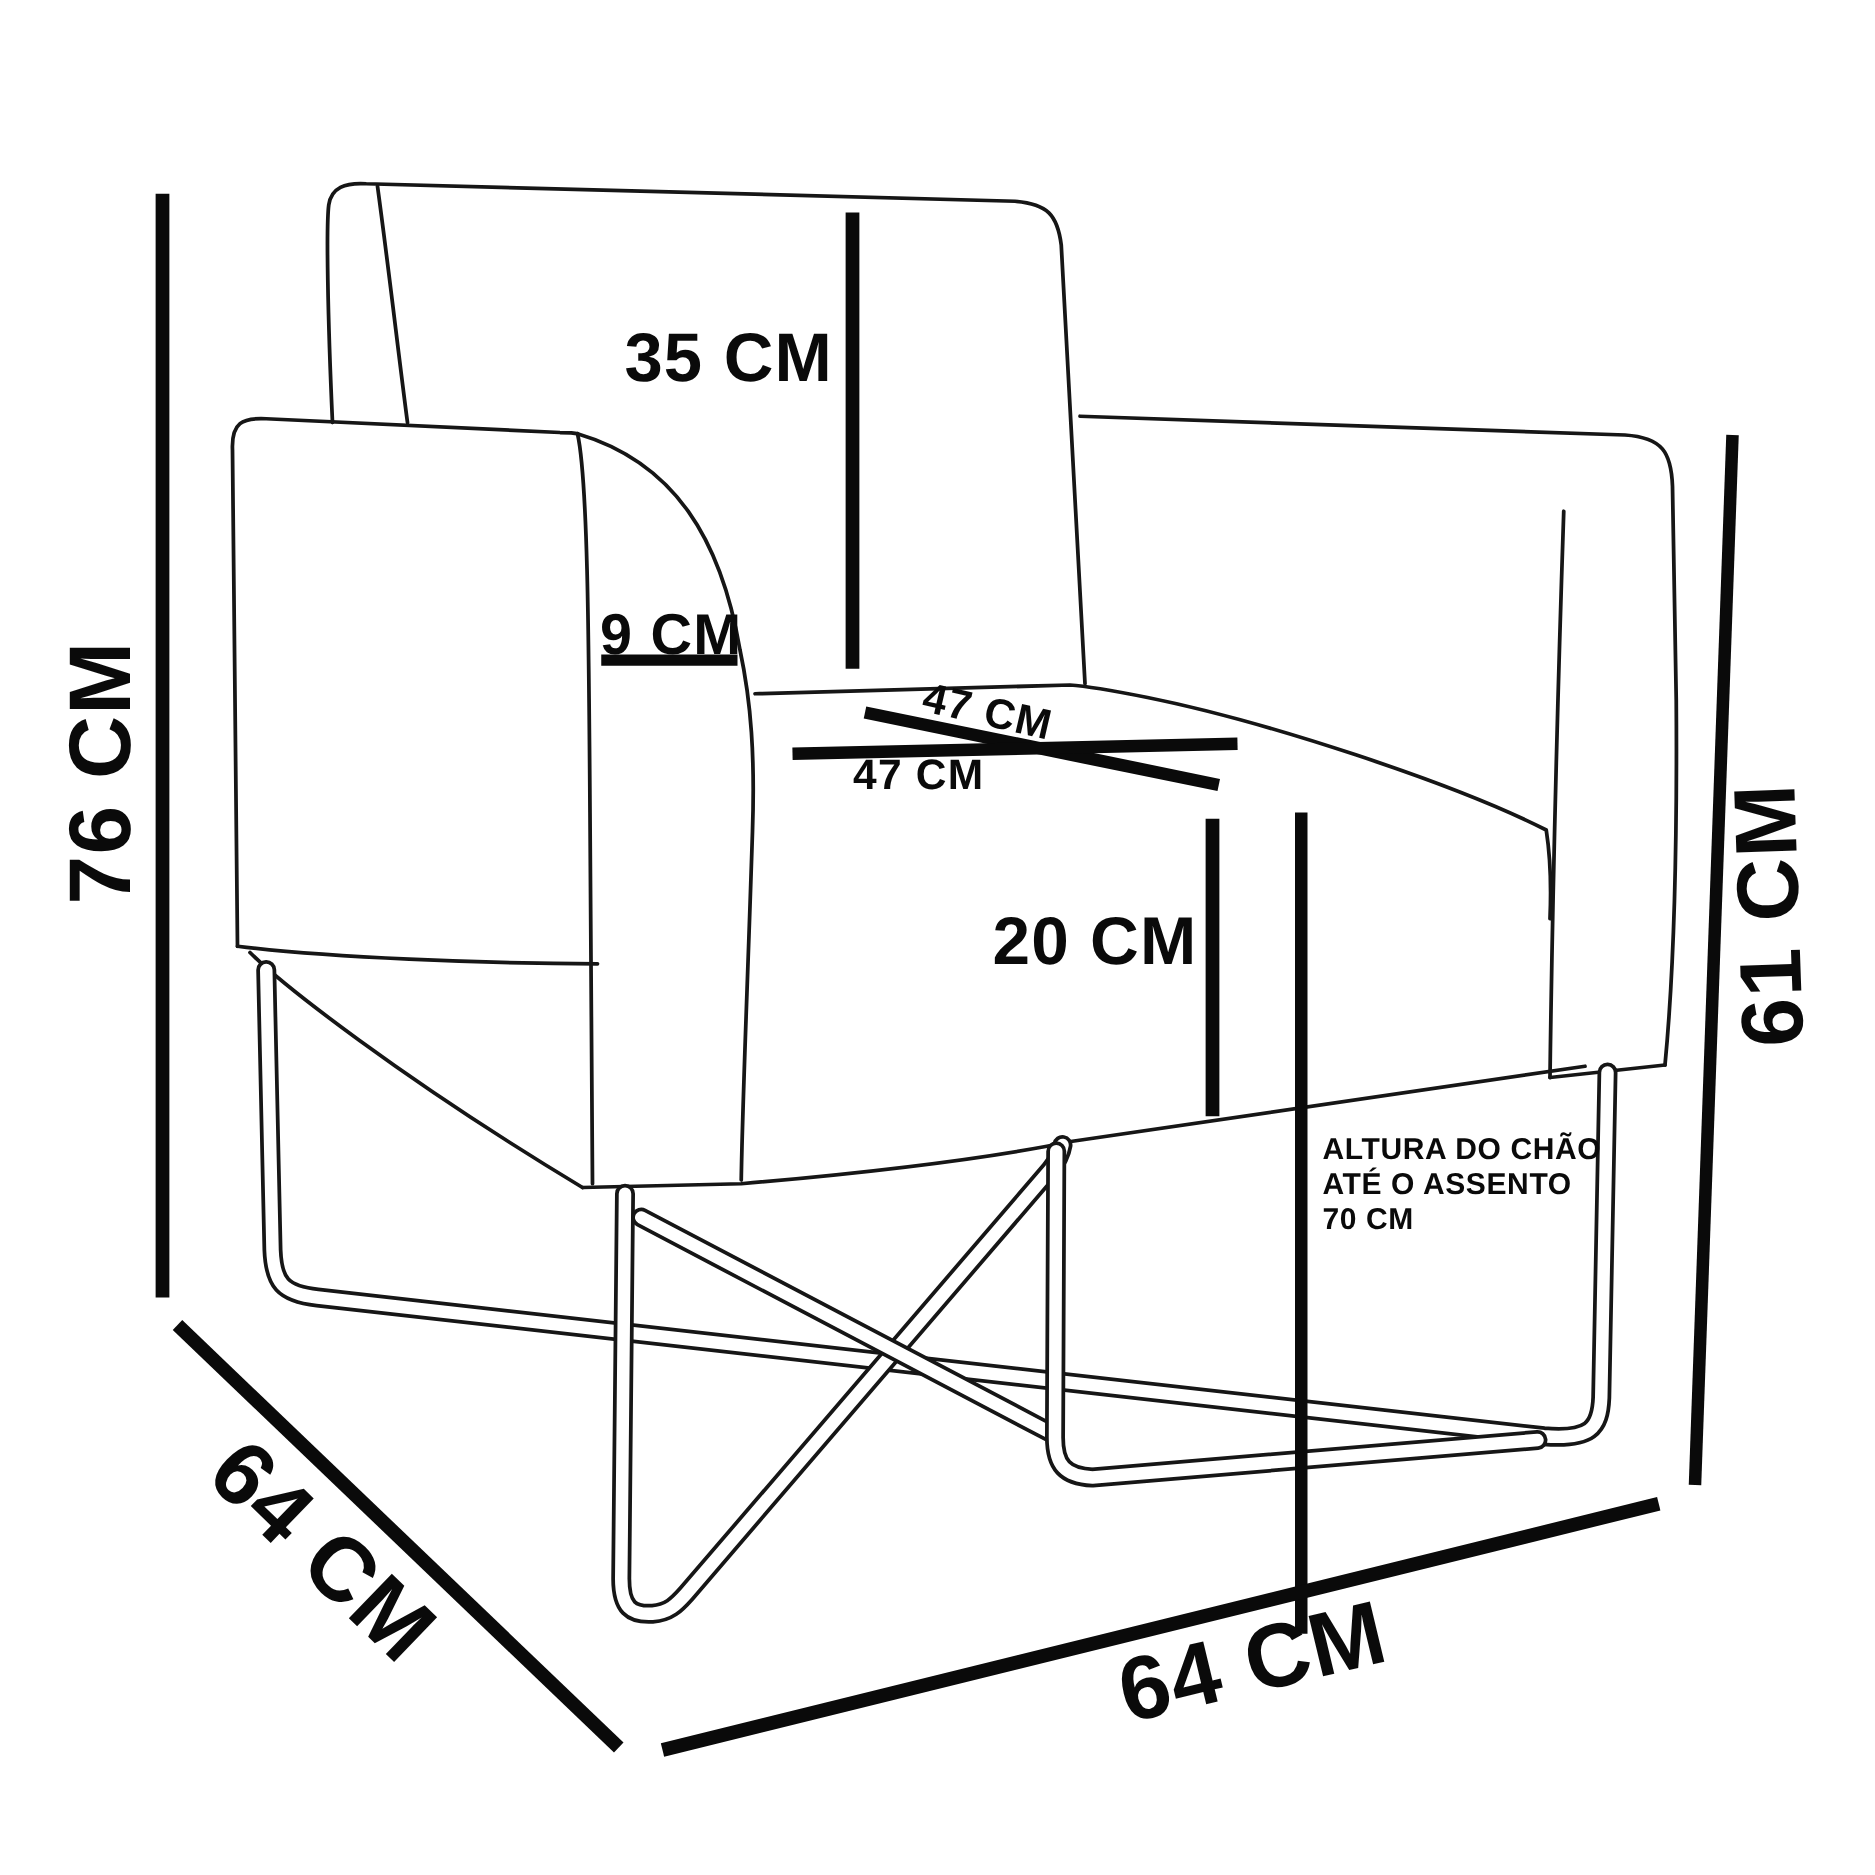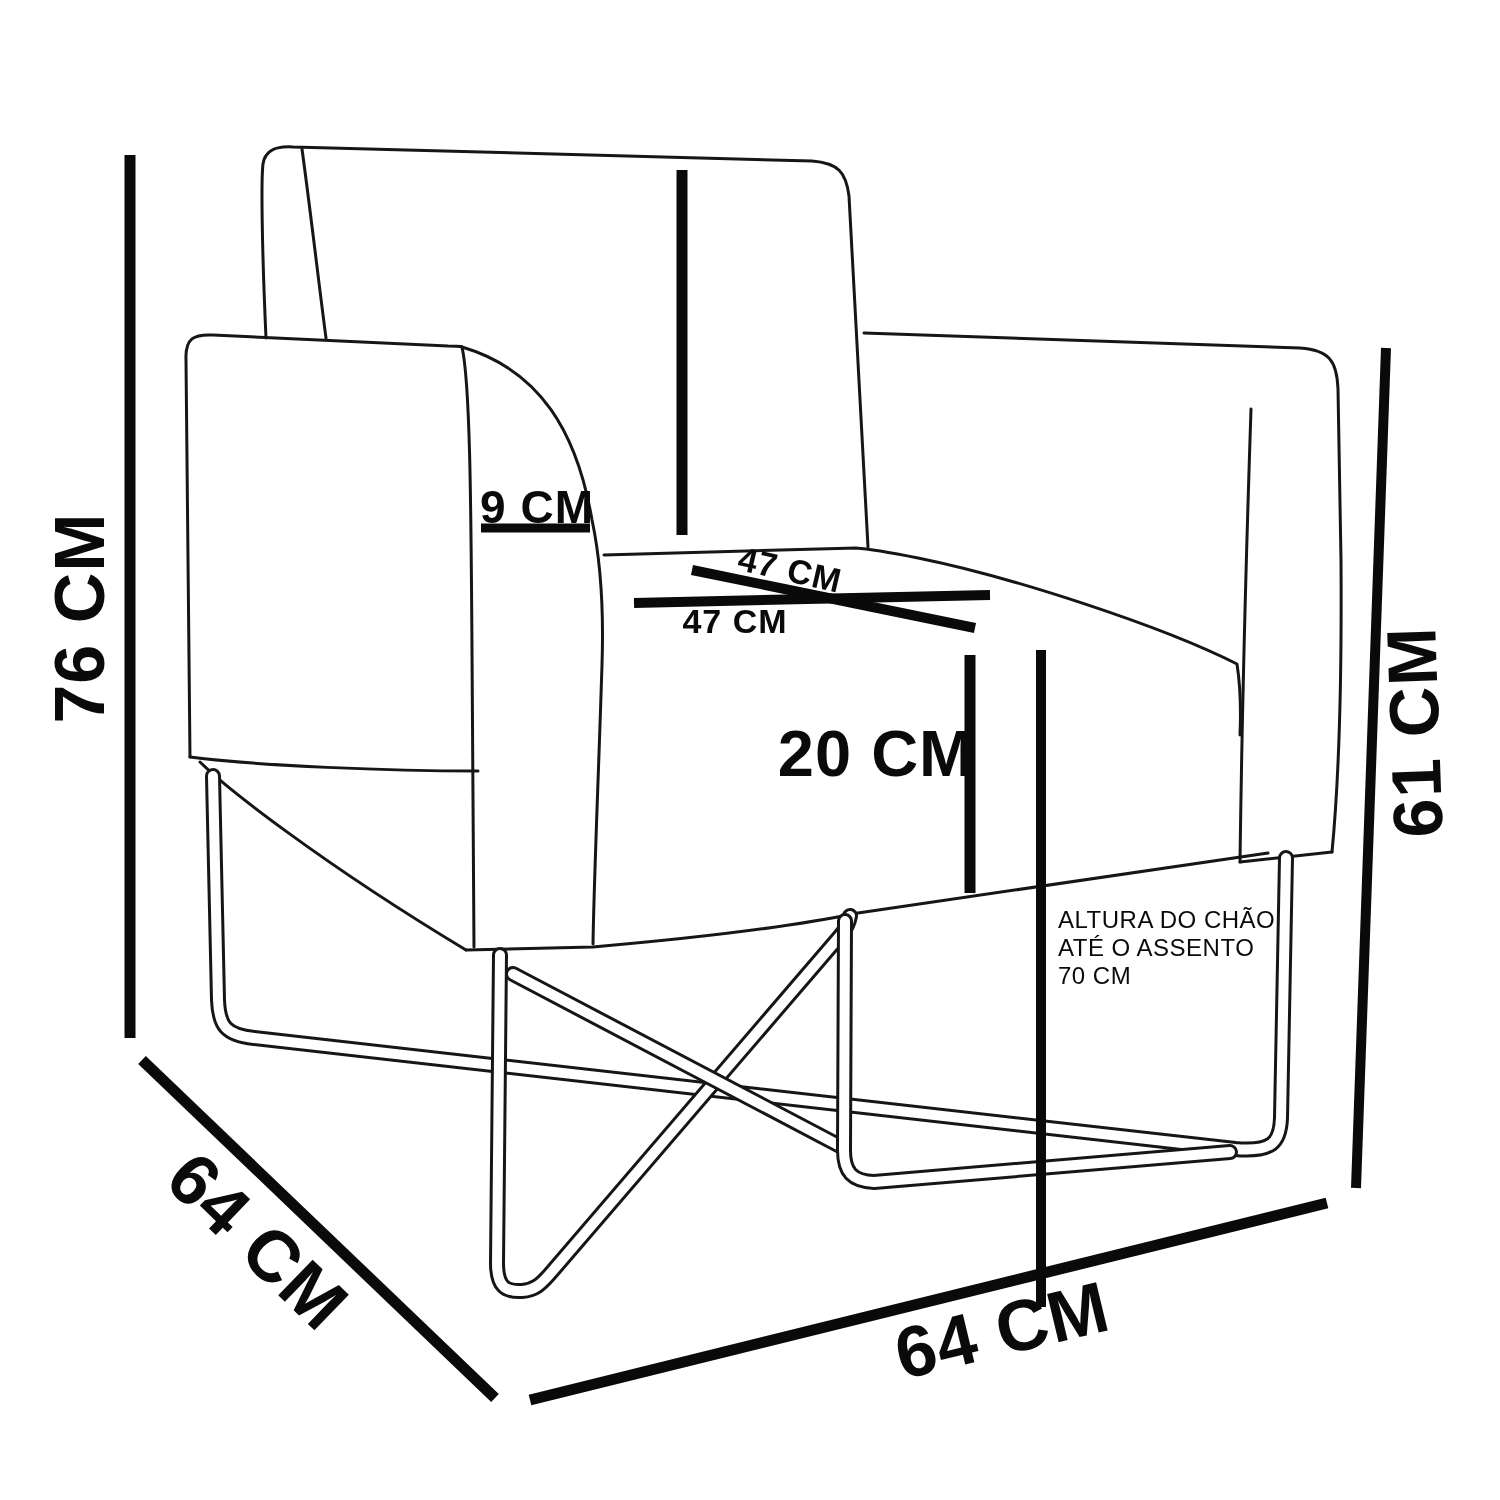--- a/index.html
+++ b/index.html
@@ -17,27 +17,27 @@
     color:#0a0a0a;
     white-space:nowrap;
     transform:translate(-50%,-50%);
     letter-spacing:1px;
   }
   .lbl-76{left:80px;top:618px;font-size:70px;transform:translate(-50%,-50%) rotate(-90deg);}
   .lbl-35{left:583px;top:286px;font-size:55px;}
   .lbl-9{left:537px;top:507px;font-size:46px;text-align:right;}
   .lbl-47a{left:790px;top:570px;font-size:34px;transform:translate(-50%,-50%) rotate(13deg);}
   .lbl-47b{left:735px;top:621px;font-size:34px;}
-  .lbl-20{left:876px;top:753px;font-size:65px;}
+  .lbl-20{left:876px;top:753px;font-size:54px;}
   .lbl-61{left:1415px;top:732px;font-size:70px;transform:translate(-50%,-50%) rotate(-92deg);}
   .lbl-64bl{left:258px;top:1241px;font-size:72px;transform:translate(-50%,-50%) rotate(44deg);}
   .lbl-64br{left:1002px;top:1330px;font-size:72px;transform:translate(-50%,-50%) rotate(-13.5deg);}
   .note{
     position:absolute;left:1058px;top:906px;
-    font-weight:400;color:#0a0a0a;
+    font-weight:700;color:#0a0a0a;
     font-size:24px;line-height:28px;letter-spacing:0.5px;
     white-space:nowrap;
   }
 </style>
 </head>
 <body>
 
 <div class="stage">
 
   <svg viewBox="0 0 1500 1500">
@@ -76,20 +76,21 @@
       <line x1="634" y1="603" x2="990" y2="595" stroke-width="10"></line>
       <line x1="970" y1="655" x2="970" y2="893" stroke-width="11"></line>
       <line x1="1041" y1="650" x2="1041" y2="1307" stroke-width="10"></line>
       <line x1="1386" y1="348" x2="1356" y2="1188" stroke-width="10"></line>
       <line x1="142" y1="1060" x2="495" y2="1398" stroke-width="11"></line>
       <line x1="530" y1="1400" x2="1327" y2="1203" stroke-width="11"></line>
     </g>
   </svg>
 
   <div class="dim-label lbl-76">76 CM</div>
+  <div class="dim-label lbl-35">35 CM</div>
   <div class="dim-label lbl-9">9 CM</div>
   <div class="dim-label lbl-47a">47 CM</div>
   <div class="dim-label lbl-47b">47 CM</div>
   <div class="dim-label lbl-20">20 CM</div>
   <div class="dim-label lbl-61">61 CM</div>
   <div class="dim-label lbl-64bl">64 CM</div>
   <div class="dim-label lbl-64br">64 CM</div>
 
   <div class="note">
     <div>ALTURA DO CHÃO</div>

